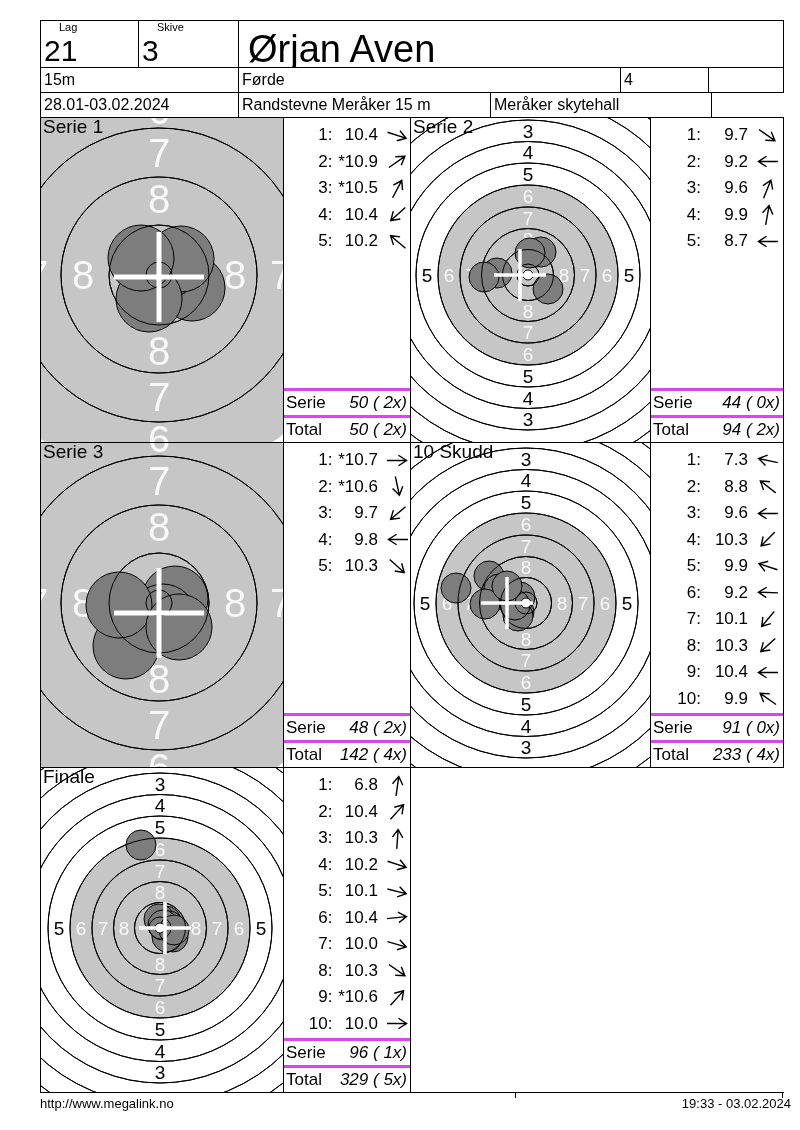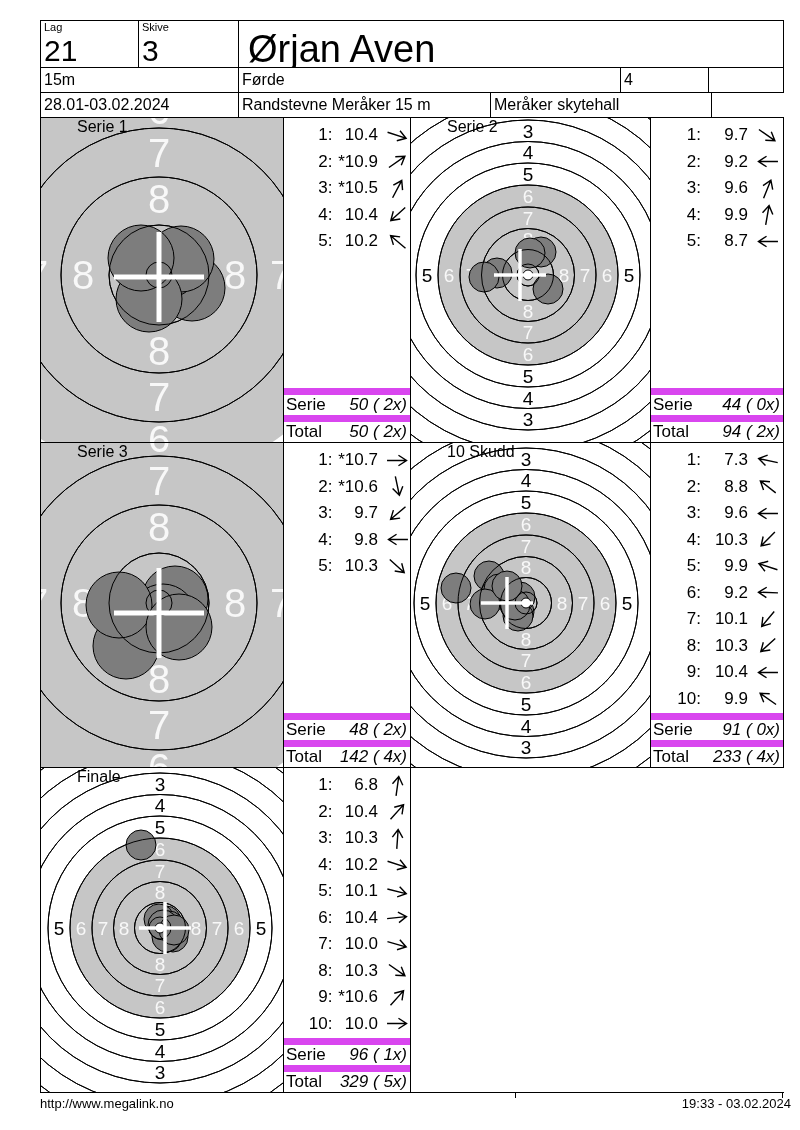--- a/index.html
+++ b/index.html
@@ -1,31 +1,31 @@
 <!DOCTYPE html>
 <html><head>
 <meta charset="utf-8">
 <style>
   html,body{margin:0;padding:0;background:#fff;}
   .page{position:relative;width:800px;height:1130px;background:#fff;
         font-family:"Liberation Sans",sans-serif;color:#000;overflow:hidden;}
   .cell{position:absolute;box-sizing:border-box;border:1px solid #000;background:#fff;}
-  .lbl-sm{position:absolute;top:1px;left:3px;font-size:11px;line-height:11px;}
+  .lbl-sm{position:absolute;top:1px;left:18px;font-size:11px;line-height:11px;}
   .val-big{position:absolute;bottom:1px;left:3px;font-size:30px;line-height:30px;}
   .name-big{position:absolute;bottom:3px;left:9px;font-size:38px;line-height:30px;margin-top:16px;}
   .cell-txt{position:absolute;top:2px;left:3px;font-size:16px;line-height:20px;white-space:nowrap;}
   .tsvg{display:block;}
-  .ttl{position:absolute;top:0;left:2px;font-size:16px;line-height:18px;margin-left:34px;}
+  .ttl{position:absolute;top:0;left:2px;font-size:19px;line-height:18px;}
   .rows{position:absolute;top:4px;left:0;right:0;}
   .srow{display:flex;align-items:center;height:26.5px;font-size:17px;}
   .si{width:50px;text-align:right;}
   .sv{width:47px;text-align:right;white-space:pre;}
   .sa{margin-left:7px;width:26px;height:20px;display:flex;align-items:center;}
   .sa svg{display:block;}
-  .sum{position:absolute;left:0;right:0;height:27px;border-top:7px solid #d946ef;
+  .sum{position:absolute;left:0;right:0;height:27px;border-top:3px solid #d946ef;
        font-size:17px;display:flex;justify-content:space-between;align-items:center;
        padding:0 3px 0 2px;box-sizing:border-box;}
   .sum .sumv{white-space:pre;font-style:italic;}
   .fline{position:absolute;background:#000;}
   .ftxt{position:absolute;font-size:13px;line-height:14px;}
   .tsvg text{font-family:"Liberation Sans",sans-serif;}
 </style>
 </head>
 <body>
 

